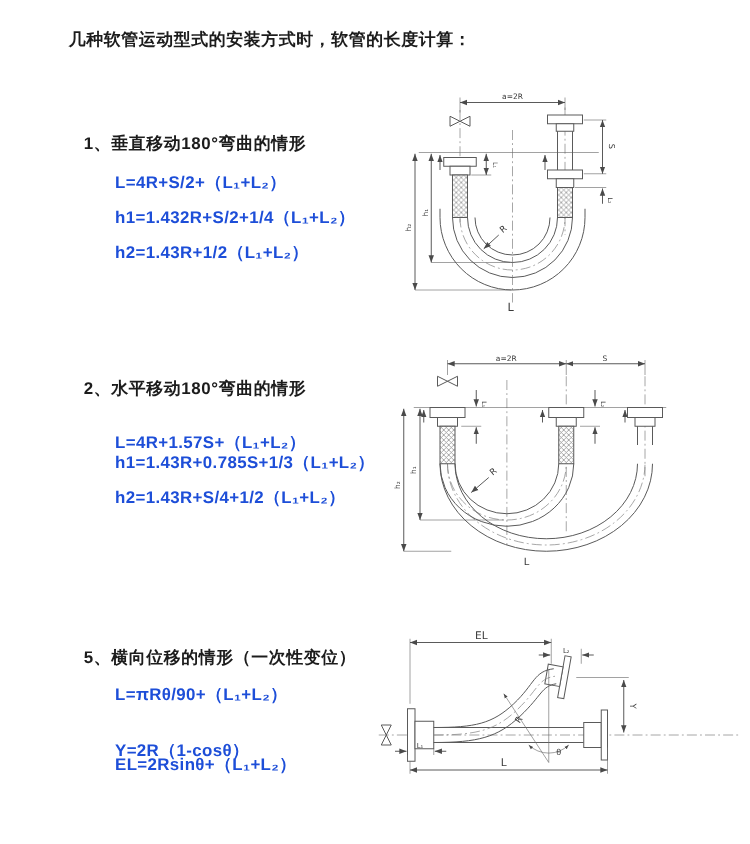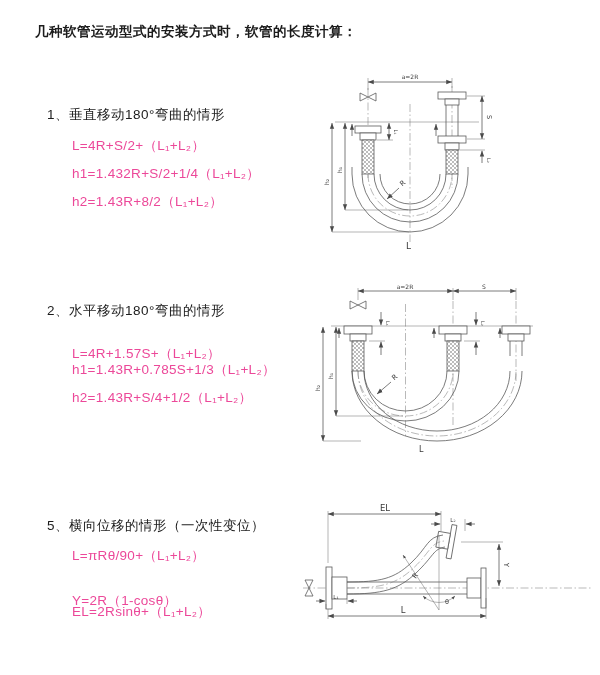--- a/index.html
+++ b/index.html
@@ -1,21 +1,21 @@
 <!DOCTYPE html>
 <html><head>
 <meta charset="utf-8">
 <style>
   html,body{margin:0;padding:0;background:#ffffff;}
   body{width:600px;height:675px;position:relative;overflow:hidden;
        font-family:"Liberation Sans","DejaVu Sans",sans-serif;color:#1c1c1c;}
-  .abs{position:absolute;white-space:nowrap;}
+  .abs{position:absolute;white-space:nowrap;margin-left:20px;}
   .title{font-size:13.5px;font-weight:700;letter-spacing:.5px;}
-  .sec-head{font-size:13.5px;font-weight:400;letter-spacing:.5px;}
-  .formula{font-size:13.5px;font-weight:400;letter-spacing:.3px;color:#ec4899;}
+  .sec-head{font-size:13.5px;font-weight:700;letter-spacing:.5px;}
+  .formula{font-size:13.5px;font-weight:700;letter-spacing:.3px;color:#1d4ed8;}
   svg{position:absolute;overflow:visible;}
   svg .draw{stroke:#5a5a5a;stroke-width:.8;fill:none;}
   svg .thin{stroke:#6a6a6a;stroke-width:.5;fill:none;}
   svg .cl{stroke:#8a8a8a;stroke-width:.6;fill:none;stroke-dasharray:8 2.5 1.5 2.5;}
   svg .part{fill:#ffffff;stroke:#5a5a5a;stroke-width:.8;}
   svg .hose{fill:url(#hatch);stroke:#5a5a5a;stroke-width:.8;}
   svg text{fill:#3a3a3a;font-family:"DejaVu Sans",sans-serif;stroke:none;}
 </style>
 </head>
 <body>
@@ -30,21 +30,21 @@
       <path d="M0,0 L4,4 M4,0 L0,4" stroke="#8f8f8f" stroke-width="0.6"></path>
     </pattern>
   </defs>
 </svg>
 
 <div class="abs title" style="left:35px;top:23px">几种软管运动型式的安装方式时，软管的长度计算：</div>
 
 <div class="abs sec-head" style="left:47px;top:106px">1、垂直移动180°弯曲的情形</div>
 <div class="abs formula" style="left:72px;top:137px">L=4R+S/2+（L₁+L₂）</div>
 <div class="abs formula" style="left:72px;top:165px">h1=1.432R+S/2+1/4（L₁+L₂）</div>
-<div class="abs formula" style="left:72px;top:193px">h2=1.43R+8/2（L₁+L₂）</div>
+<div class="abs formula" style="left:72px;top:193px">h2=1.43R+1/2（L₁+L₂）</div>
 
 <div class="abs sec-head" style="left:47px;top:302px">2、水平移动180°弯曲的情形</div>
 <div class="abs formula" style="left:72px;top:345px">L=4R+1.57S+（L₁+L₂）</div>
 <div class="abs formula" style="left:72px;top:361px">h1=1.43R+0.785S+1/3（L₁+L₂）</div>
 <div class="abs formula" style="left:72px;top:389px">h2=1.43R+S/4+1/2（L₁+L₂）</div>
 
 <div class="abs sec-head" style="left:47px;top:517px">5、横向位移的情形（一次性变位）</div>
 <div class="abs formula" style="left:72px;top:547px">L=πRθ/90+（L₁+L₂）</div>
 <div class="abs formula" style="left:72px;top:592px">Y=2R（1-cosθ）</div>
 <div class="abs formula" style="left:72px;top:603px">EL=2Rsinθ+（L₁+L₂）</div>

